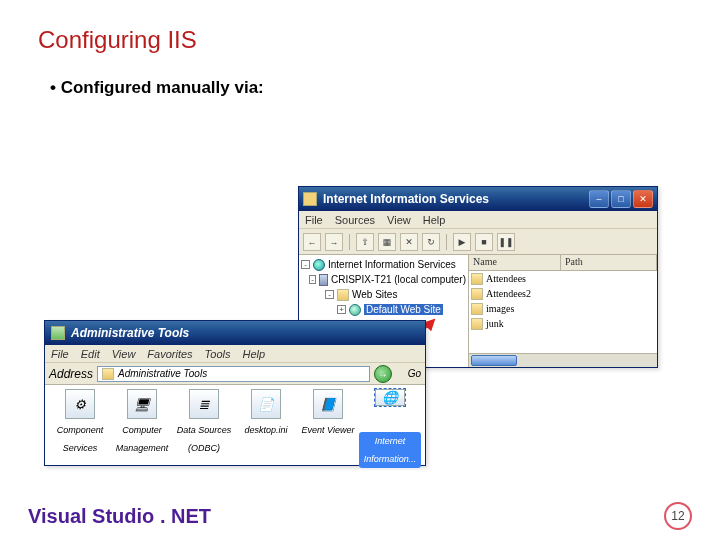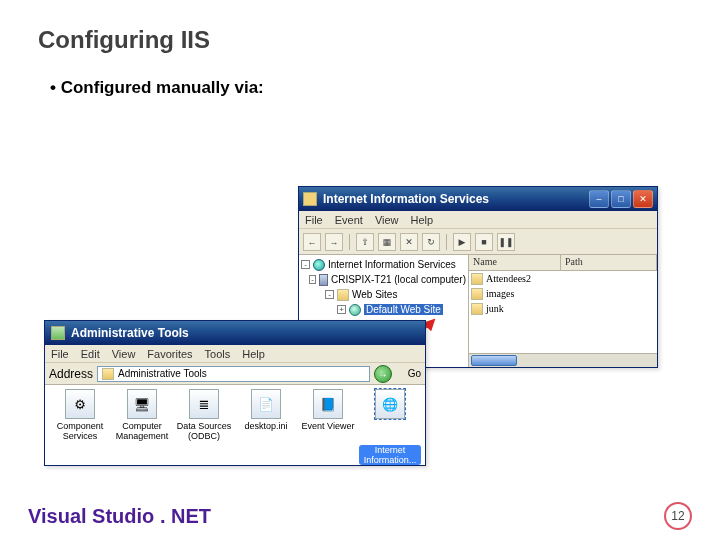--- a/index.html
+++ b/index.html
@@ -1,18 +1,18 @@
 <!DOCTYPE html>
 <html><head>
 <meta charset="utf-8">
 <style>
   * { box-sizing: border-box; }
   body { margin: 0; font-family: Arial, Helvetica, sans-serif; background: #fff; }
   .slide { width: 720px; height: 540px; position: relative; padding: 26px 38px 0 38px; }
-  .title { color: #404040; font-size: 24px; font-weight: bold; margin: 0 0 24px 0; }
+  .title { color: #b91c1c; font-size: 24px; font-weight: normal; margin: 0 0 24px 0; }
   .bullet1 { margin: 0 0 2px 12px; font-size: 17px; font-weight: bold; color: #000; }
   .bullet2 { margin: 0 0 18px 48px; font-size: 17px; font-weight: normal; color: #000; }
 
   .win { position: absolute; border: 1px solid #0a246a; font-family: Tahoma, sans-serif; font-size: 11px; background: #ece9d8; box-shadow: 2px 2px 4px rgba(0,0,0,.15); }
   .titlebar { height: 24px; background: linear-gradient(#3a6ea5,#1f4f8f 40%,#0a246a); color: #fff; display: flex; align-items: center; padding: 0 4px; }
   .titlebar .ticon { width: 14px; height: 14px; background: #f3d37a; margin-right: 6px; border:1px solid #aa7; }
   .titlebar .tlabel { flex: 1; font-weight: bold; font-size: 12px; }
   .caption-btns { display: flex; gap: 2px; }
   .cap { width: 20px; height: 18px; border-radius: 3px; border: 1px solid #fff4; display: flex; align-items: center; justify-content: center; font-size: 9px; color: #fff; }
   .cap.min, .cap.max { background: linear-gradient(#5a8cd6,#2a5ca6); }
@@ -40,32 +40,32 @@
   .list { flex:1; background:#fff; display:flex; flex-direction:column;font-family:Liberation Serif, serif; }
   .list .hdr { height:16px; display:flex; background:#ece9d8; border-bottom:1px solid #b7b2a0; font-size:10px; color:#333;}
   .list .hdr div { border-right:1px solid #b7b2a0; padding: 1px 4px; }
   .list .rows { flex:1; overflow:hidden; }
   .lrow { height:15px; display:flex; align-items:center; padding-left:2px; font-size:10px; }
   .lrow .ic-fld { width:12px; height:12px; margin-right:3px;}
   .list .hscroll { height: 14px; background: #e1dfd1; position:relative; border-top:1px solid #b7b2a0;}
   .list .hscroll .thumb { position:absolute; left:2px; top:1px; width:46px; height:11px; background: linear-gradient(#b8d4f6,#5c8ed6); border:1px solid #3d6fb3; border-radius:2px;}
 
   
-  .adm { left: 44px; top: 320px; width: 382px; }
+  .adm { left: 44px; top: 320px; width: 382px; font-style: italic; }
   .adm .titlebar { padding-left: 6px; }
   .adm .ticon { background: linear-gradient(#bfe4b5,#6cbf60); }
   .adm .addr { height: 22px; display:flex; align-items:center; background:#ece9d8; border-bottom:1px solid #b7b2a0; padding: 0 4px; gap:4px; }
   .adm .addr .fld { flex:1; height:16px; border:1px solid #7f9db9; background:#fff; display:flex; align-items:center; padding:0 4px; font-size:10px; }
   .adm .addr .go { width:18px; height:18px; background: radial-gradient(circle at 40% 40%, #9fe29f, #2d9a2d); border-radius:50%; border:1px solid #1a6a1a;}
   .adm .addr .go::after { content:"→"; color:#fff; font-size: 10px; display:block; text-align:center; line-height:16px;}
   .adm .addr .golbl { font-size: 10px; margin-left:12px; }
   .adm .iconarea { background:#fff; height: 80px; padding: 4px 0 0 4px; display:flex; gap: 0; }
   .item { width: 62px; display:flex; flex-direction:column; align-items:center; }
   .item .bigico { width: 30px; height: 30px; border:1px solid #9aa; background: linear-gradient(#fff,#dbe5f1); display:flex; align-items:center; justify-content:center; font-size:13px; }
-  .item .cap { width:auto; height:auto; border:none; background:none; color:#000; font-size:9px; text-align:center; line-height:10px; margin-top:2px; }
+  .item .cap { width:auto; height:auto; border:none; background:none; color:#000; font-size:9px; text-align:center; line-height:18px; margin-top:2px; }
   .item.sel .cap { background:#3b82f6; color:#fff; padding:0 2px;margin-top:26px; }
   .item.sel .bigico { outline: 1px dashed #316ac5; }
 
   
   .arrow { position:absolute; left: 400px; top: 314px; width: 40px; height: 40px; pointer-events:none; }
 
   .footer { position:absolute; left:0; bottom:10px; width:100%; padding: 0 28px; display:flex; align-items:center; justify-content:space-between; }
   .footlabel { color:#4c1d95; font-size: 20px; font-weight:bold; }
   .pagenum { width:28px; height:28px; border:2px solid #d56; border-radius:50%; display:flex; align-items:center; justify-content:center; color:#444; font-size:12px; background:#fff; }
 </style>
@@ -83,21 +83,21 @@
       <span class="ticon"></span>
       <span class="tlabel">Internet Information Services</span>
       <div class="caption-btns">
         <div class="cap min">–</div>
         <div class="cap max">□</div>
         <div class="cap close">✕</div>
       </div>
     </div>
     <div class="menubar">
       <span>File</span>
-      <span>Event</span>
+      <span>Sources</span>
       <span>View</span>
       <span>Help</span>
     </div>
     <div class="toolbar">
       <div class="tb">←</div>
       <div class="tb">→</div>
       <div class="tb sep"></div>
       <div class="tb">⇧</div>
       <div class="tb">▦</div>
       <div class="tb">✕</div>
@@ -134,20 +134,24 @@
         </div>
       </div>
       <div class="list">
         <div class="hdr">
           <div style="width:92px">Name</div>
           <div style="flex:1">Path</div>
         </div>
         <div class="rows">
           <div class="lrow">
               <span class="tico ic-fld"></span>
+              <span>Attendees</span>
+            </div>
+          <div class="lrow">
+              <span class="tico ic-fld"></span>
               <span>Attendees2</span>
             </div>
           <div class="lrow">
               <span class="tico ic-fld"></span>
               <span>images</span>
             </div>
           <div class="lrow">
               <span class="tico ic-fld"></span>
               <span>junk</span>
             </div>

